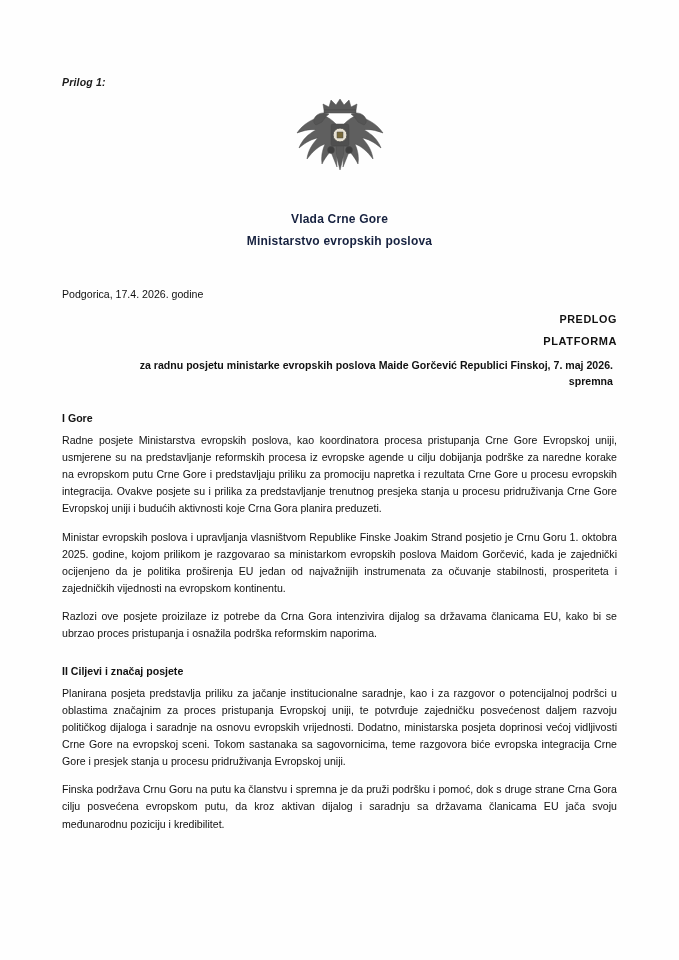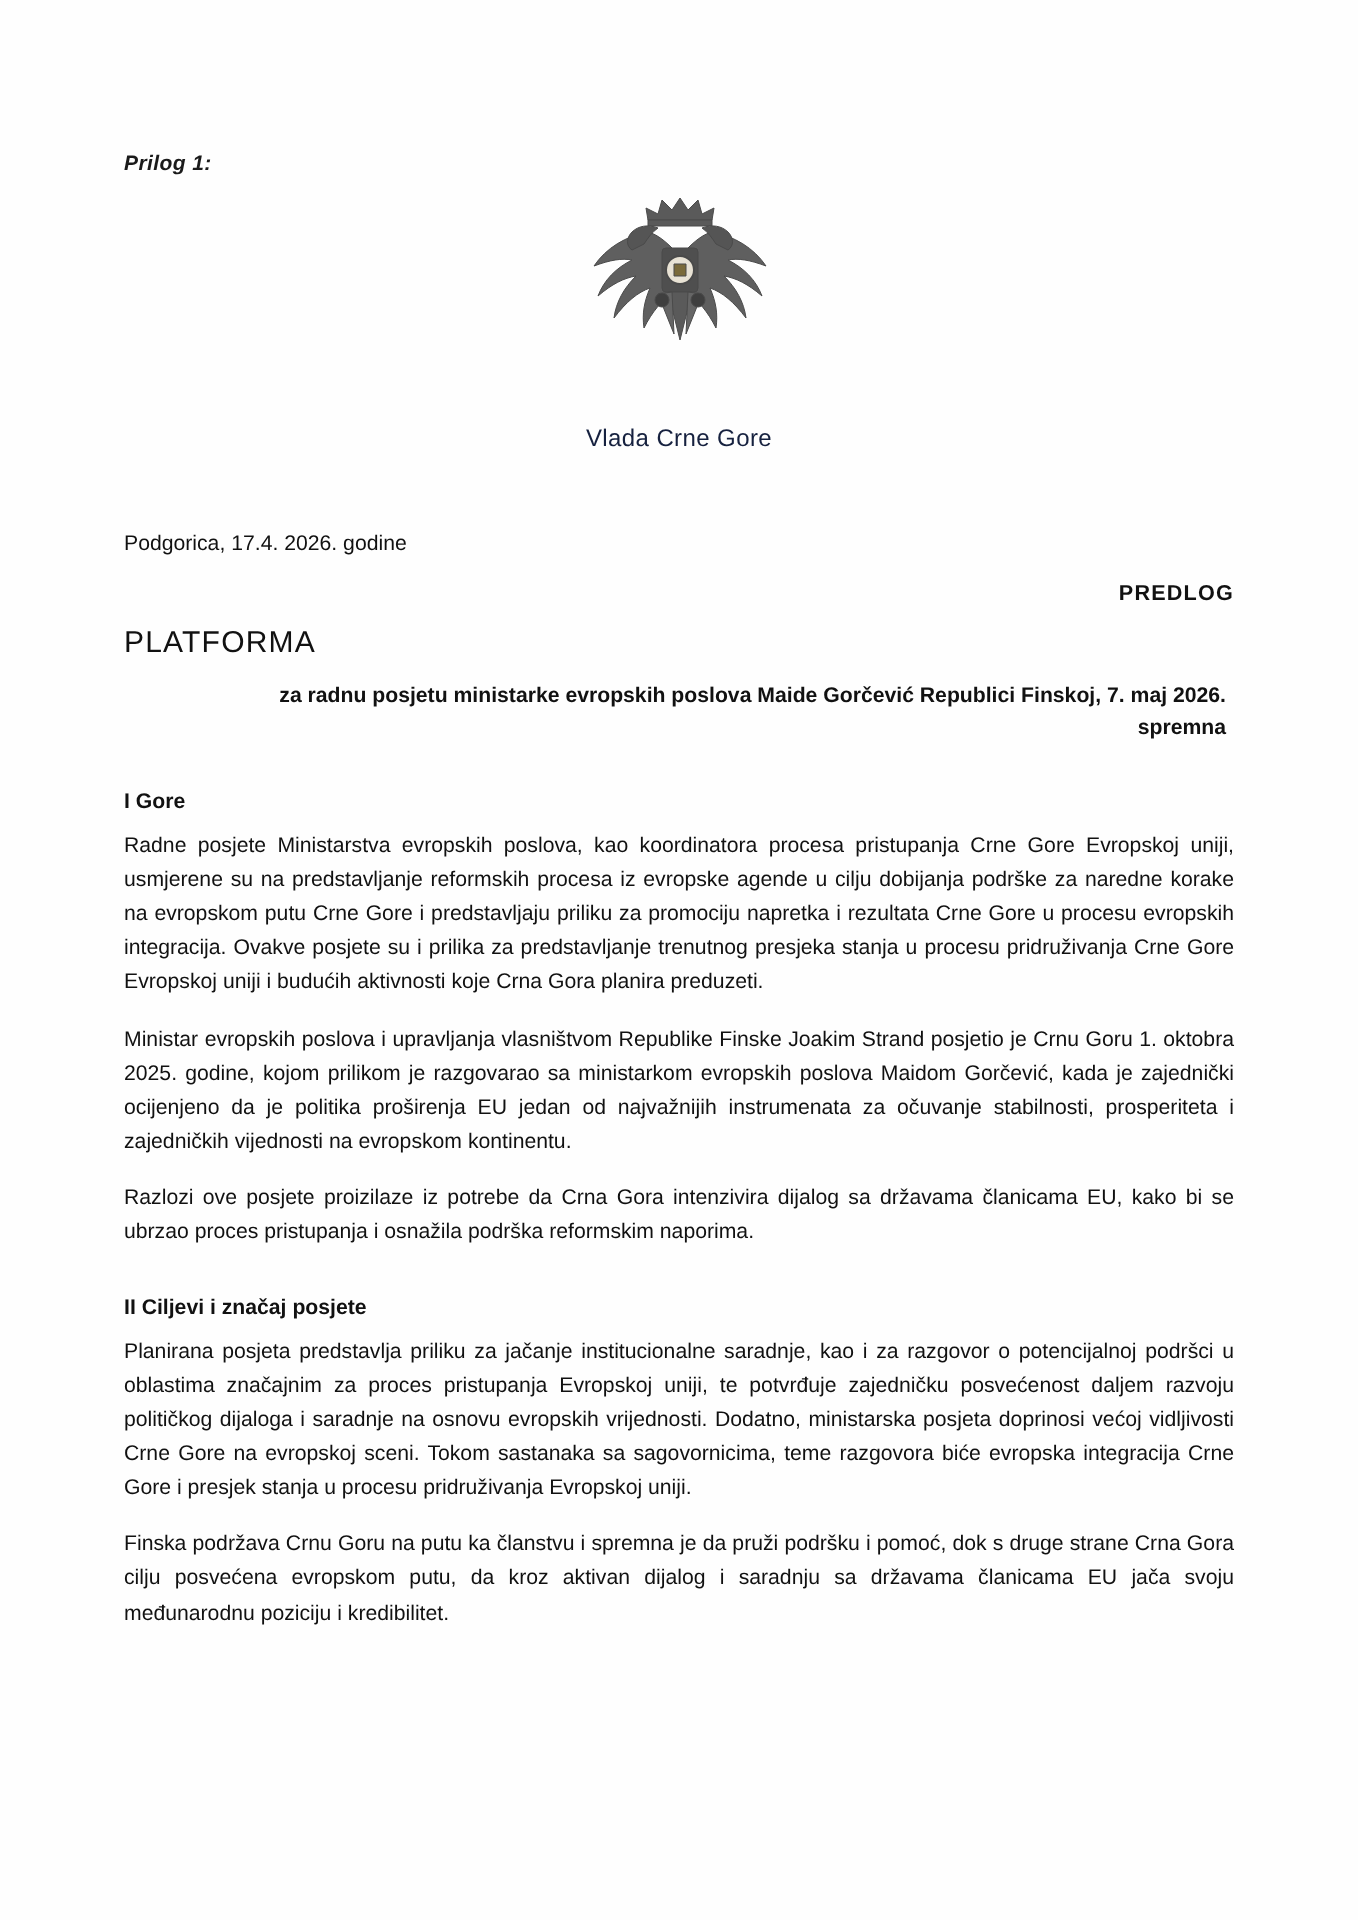--- a/index.html
+++ b/index.html
@@ -41,21 +41,21 @@
     display: inline-block;
     width: 98px;
     height: 80px;
   }
   .org {
     text-align: center;
     margin-top: 34px;
   }
   .org .line1 {
     font-size: 12px;
-    font-weight: normal;
+    font-weight: bold;
     color: #16213f;
     letter-spacing: 0.2px;
     line-height: 1.5;
   }
   .org .line2 {
     font-size: 12px;
     font-weight: bold;
     color: #16213f;
     letter-spacing: 0.2px;
     line-height: 1.5;
@@ -68,24 +68,24 @@
   }
   .proposal {
     text-align: right;
     margin-top: 13px;
     font-size: 10.8px;
     font-weight: bold;
     letter-spacing: 0.6px;
     color: #111;
   }
   .doc-title {
-    text-align: left;
+    text-align: right;
     margin-top: 10px;
-    font-size: 15px;
-    font-weight: normal;
+    font-size: 11px;
+    font-weight: bold;
     letter-spacing: 0.6px;
   }
   .doc-subtitle {
     text-align: right;
     margin-top: 10px;
     font-size: 10.6px;
     font-weight: bold;
     line-height: 1.55;
     padding: 0 4px;
   }
@@ -141,20 +141,21 @@
 
           <circle cx="40" cy="56" r="3.5" fill="#3f3f3f"></circle>
           <circle cx="58" cy="56" r="3.5" fill="#3f3f3f"></circle>
         </g>
       </svg>
     </span>
   </div>
 
   <div class="org">
     <div class="line1">Vlada Crne Gore</div>
+    <div class="line2">Ministarstvo evropskih poslova</div>
   </div>
 
   <div class="place-date">Podgorica, 17.4. 2026. godine</div>
 
   <div class="proposal">PREDLOG</div>
 
   <div class="doc-title">PLATFORMA</div>
 
   <div class="doc-subtitle">
     <span>za radnu posjetu ministarke evropskih poslova Maide Gorčević Republici Finskoj, 7. maj 2026.</span>

